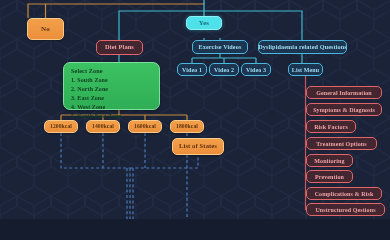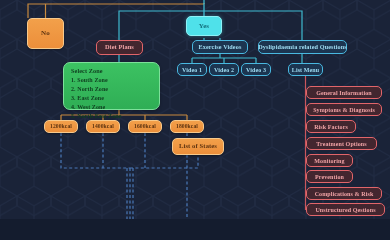--- a/index.html
+++ b/index.html
@@ -108,25 +108,25 @@
         <path d="M145 133 L145 168"></path>
         <path d="M187 133 L187 219"></path>
         <path d="M130 168 L130 219"></path>
         <path d="M127 168 L127 219"></path>
         <path d="M133 168 L133 219"></path>
         <path d="M130 168 L198 168 L198 155"></path>
       </g>
     </g>
   </svg>
 
-  <div class="node n-orange" style="left:27px;top:18px;width:37px;height:31px;font-size:7px;">
+  <div class="node n-orange" style="left:27px;top:18px;width:37px;height:22px;font-size:7px;">
     <span>No</span>
   </div>
 
-  <div class="node n-cyan-fill" style="left:186px;top:16px;width:36px;height:20px;font-size:7px;">
+  <div class="node n-cyan-fill" style="left:186px;top:16px;width:36px;height:14px;font-size:7px;">
     <span>Yes</span>
   </div>
 
   <div class="node n-red" style="left:96px;top:40px;width:47px;height:15px;font-size:6.4px;">
     <span>Diet Plans</span>
   </div>
 
   <div class="node n-cyan" style="left:192px;top:40px;width:56px;height:14px;font-size:6.2px;">
     <span>Exercise Videos</span>
   </div>

